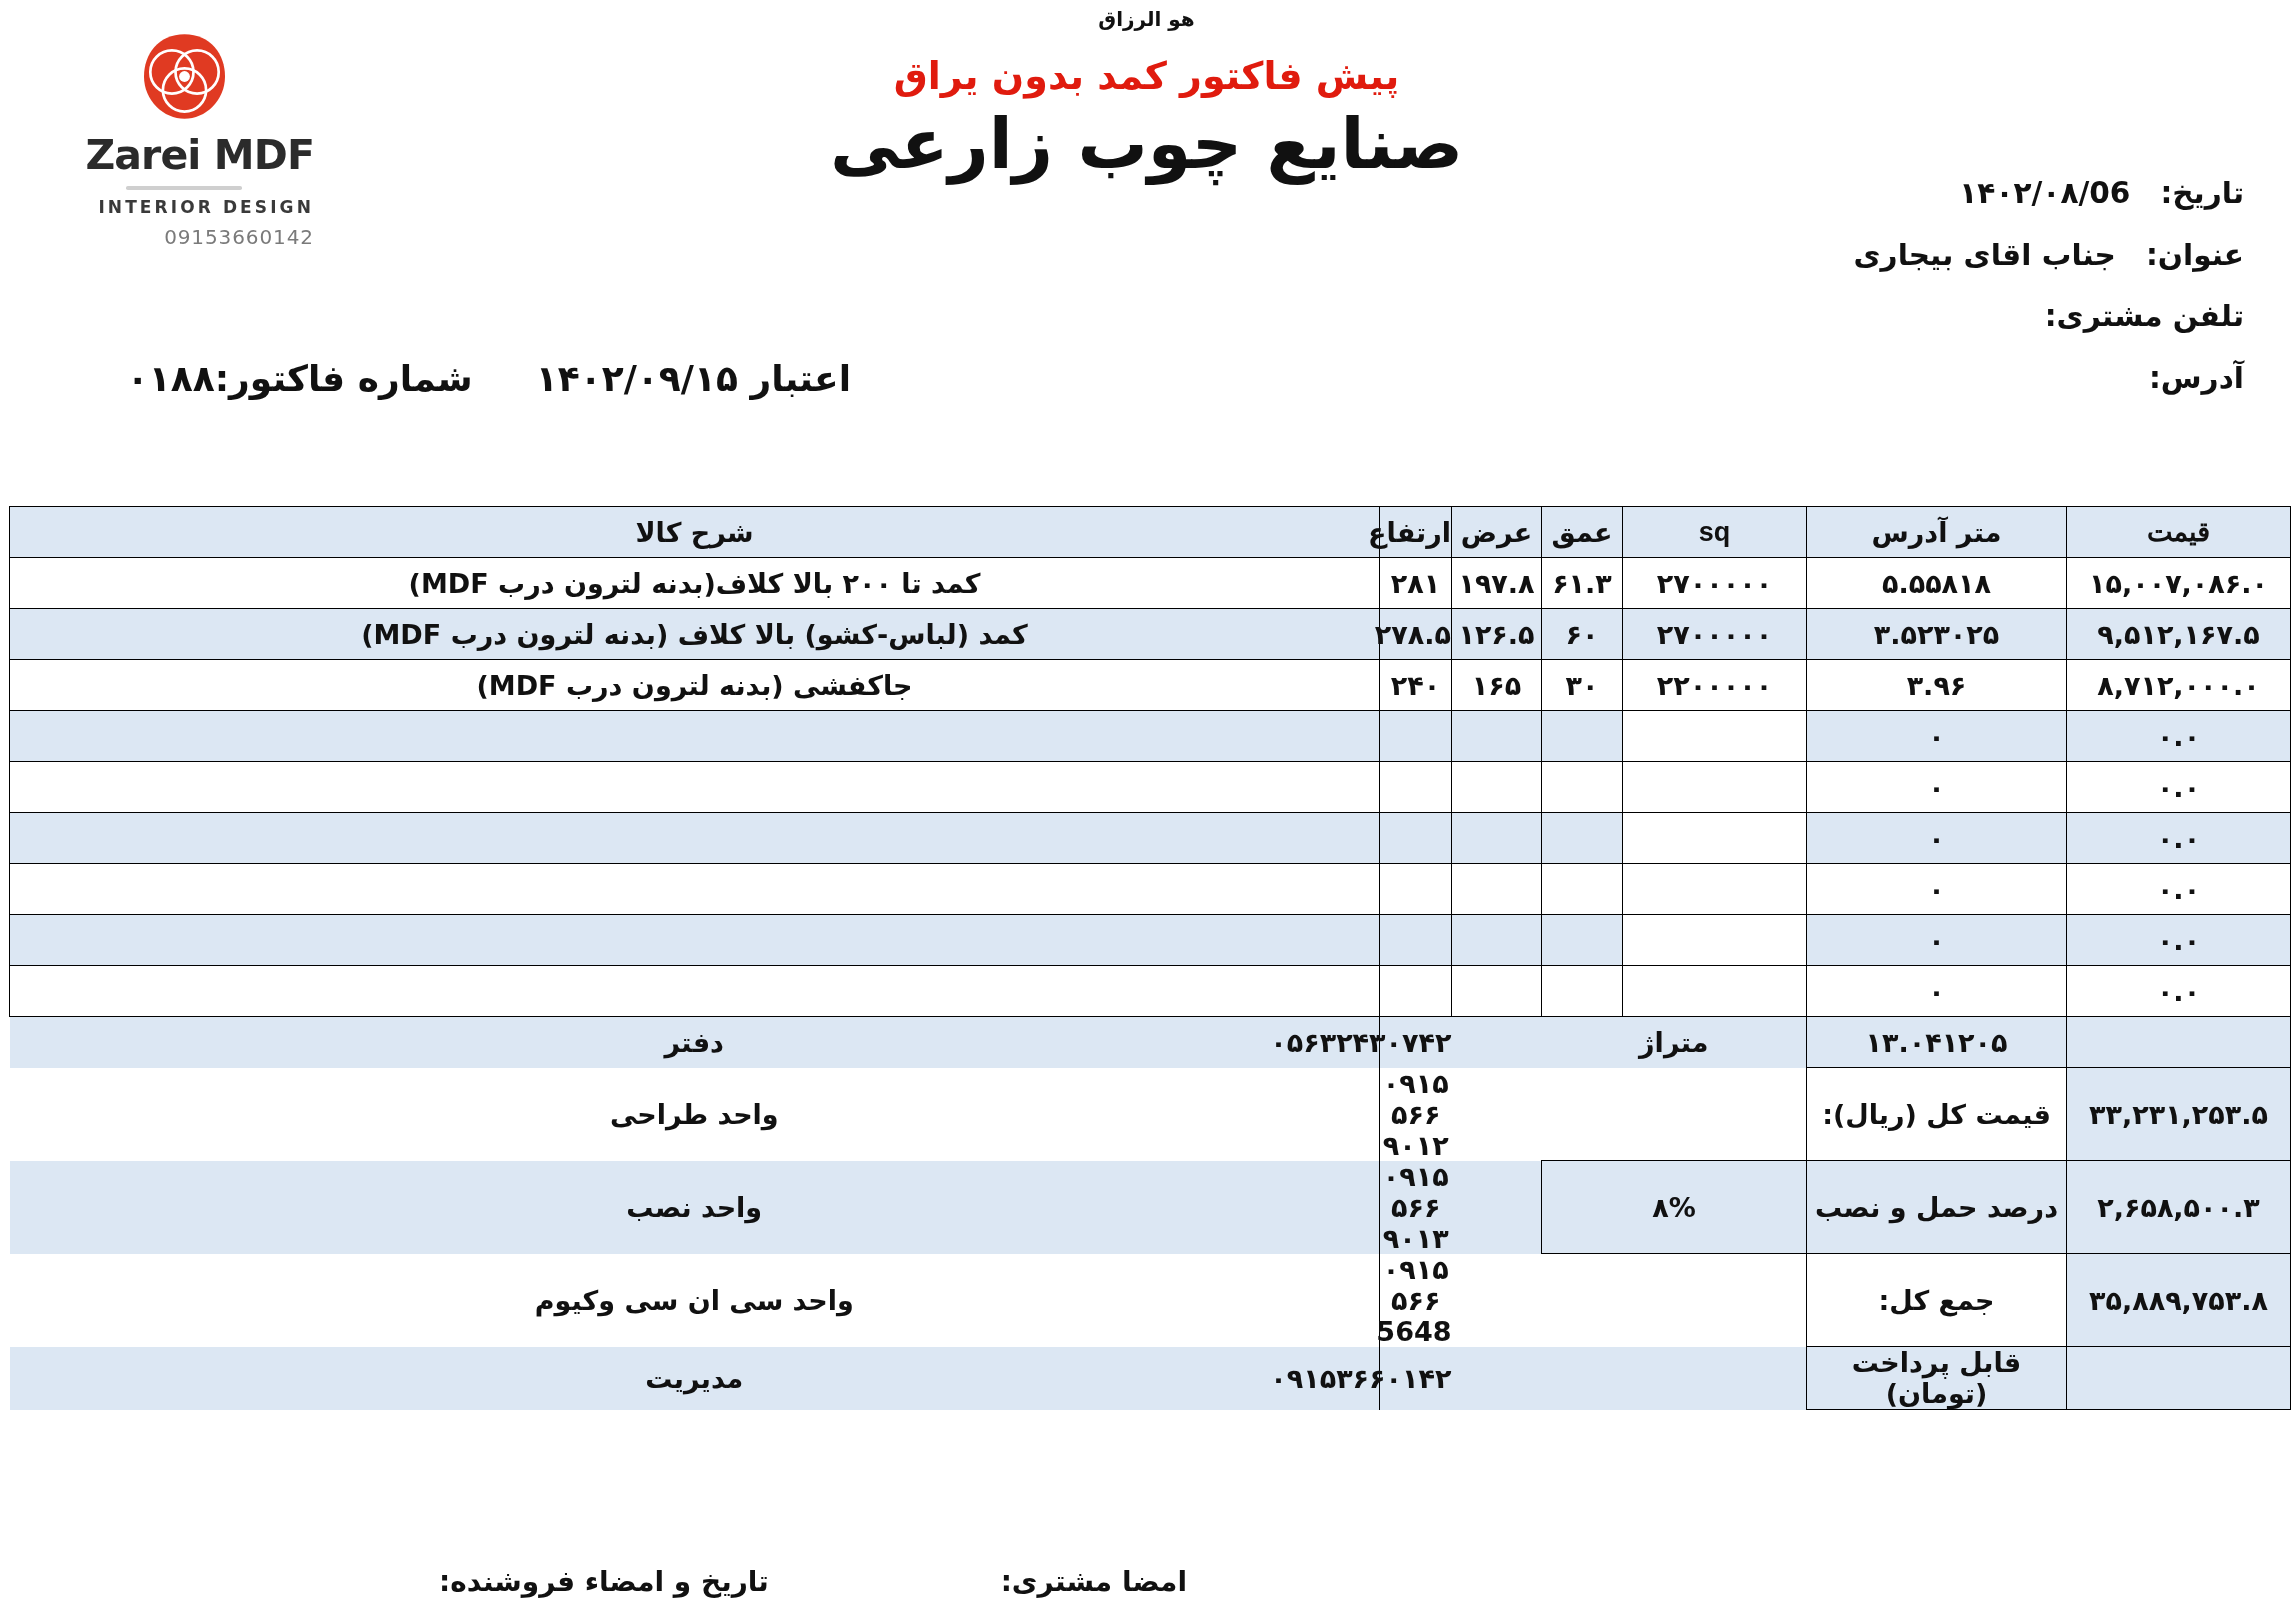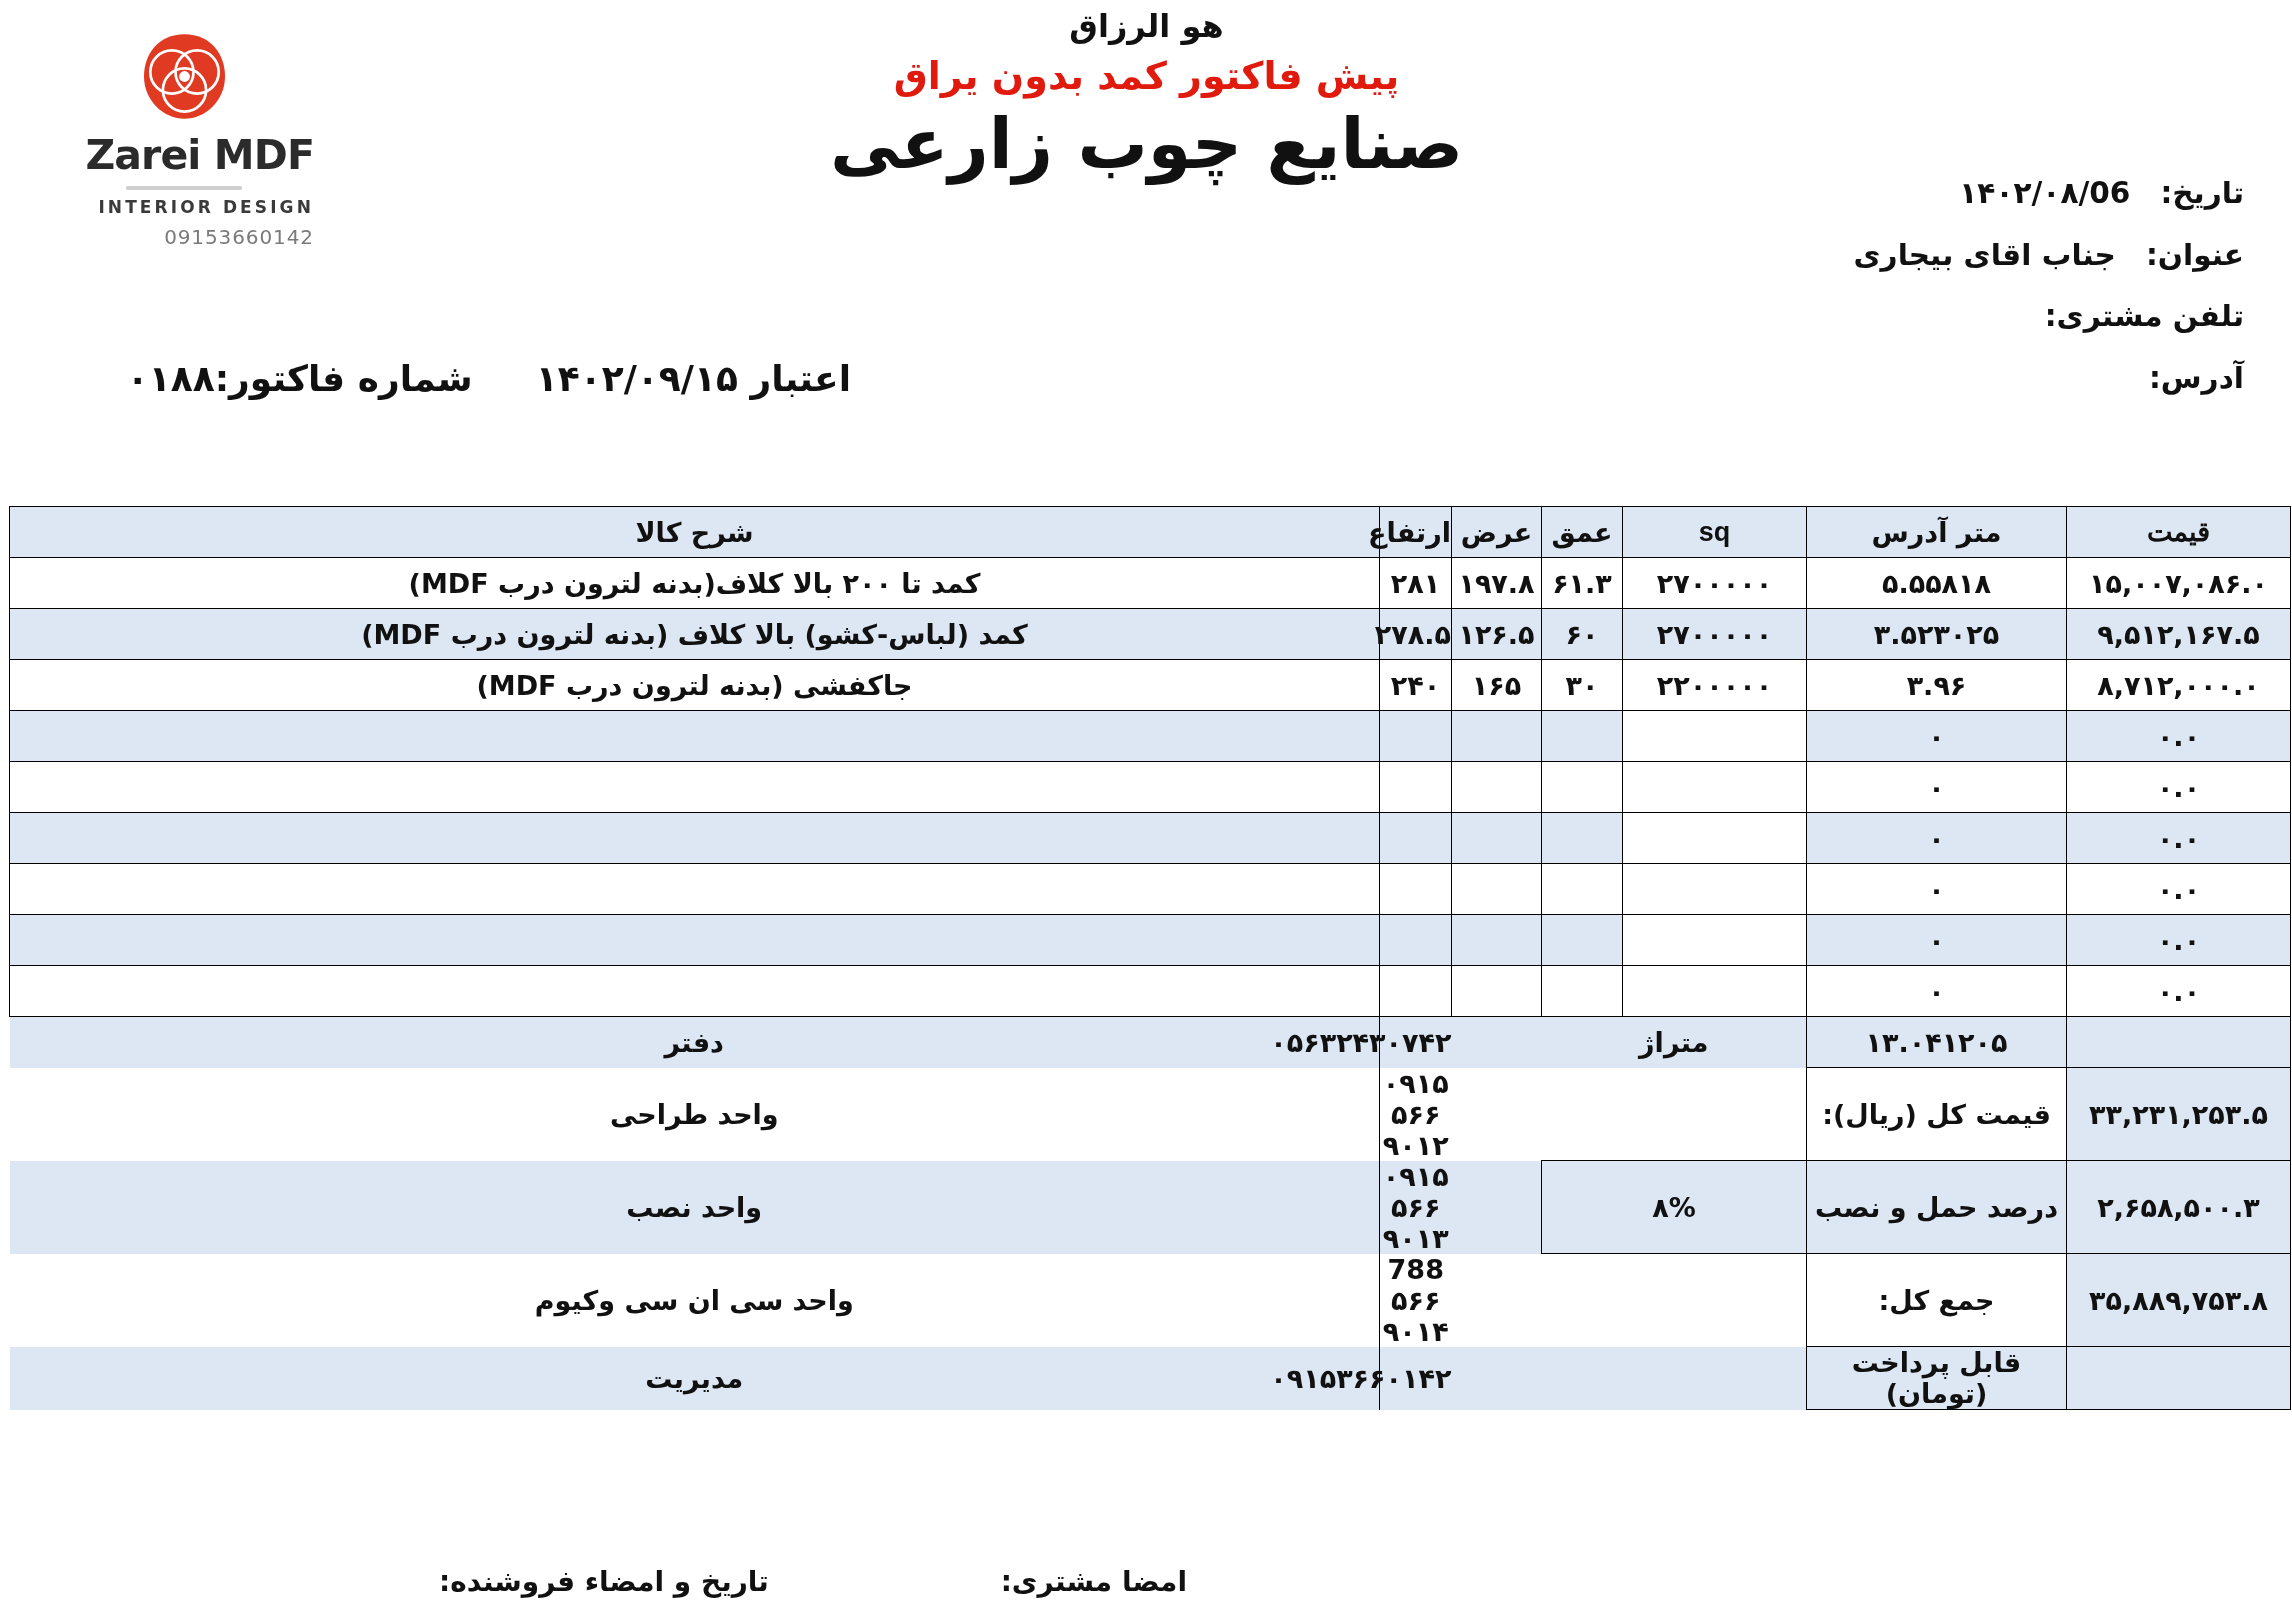--- a/index.html
+++ b/index.html
@@ -13,21 +13,21 @@
   .page{position:relative;width:2293px;height:1621px;}
 
   
   .logo-box{position:absolute;left:54px;top:27px;width:260px;height:224px;text-align:right;}
   .logo-mark{width:99px;height:99px;margin:0 auto 5.4px;position:relative;}
   .logo-brand{font-family:"DejaVu Sans","Liberation Sans",sans-serif;font-size:41px;font-weight:bold;color:#2b2b2b;letter-spacing:-0.9px;direction:ltr;}
   .logo-rule{width:116px;height:4.5px;background:#cfcfcf;margin:6.3px auto 7.2px;border-radius:1.8px;}
   .logo-sub{font-size:17px;letter-spacing:3.1px;color:#3a3a3a;direction:ltr;font-weight:600;}
   .logo-phone{font-size:20px;letter-spacing:0.9px;color:#7a7a7a;margin-top:8px;direction:ltr;}
 
-  .bismillah{position:absolute;left:0;right:0;top:7.2px;text-align:center;font-size:32px;font-weight:bold;color:#111;}
+  .bismillah{position:absolute;left:0;right:0;top:7.2px;text-align:center;font-size:20px;font-weight:bold;color:#111;}
   .doc-subtitle{position:absolute;left:0;right:0;top:54px;text-align:center;font-size:38px;font-weight:bold;color:#e01b0e;}
   .doc-title{position:absolute;left:0;right:0;top:103px;text-align:center;font-size:70px;font-weight:bold;color:#111;letter-spacing:-0.9px;}
 
   .meta{position:absolute;right:49px;top:179px;text-align:right;font-size:29.6px;font-weight:bold;color:#111;line-height:1.0;}
   .meta-row{margin-bottom:32px;white-space:nowrap;}
   .meta-val{margin-right:19.7px;font-weight:bold;}
 
   .credit-line{position:absolute;right:1442px;top:358px;font-size:36px;font-weight:bold;color:#111;white-space:nowrap;}
   .credit-line .gap{display:inline-block;width:38px;}
 
@@ -250,21 +250,21 @@
         <td class="cell-blue nb-left nb-right nb-top nb-bottom"></td>
         <td class="cell-blue nb-left nb-right nb-top nb-bottom contact-num">۰۹۱۵ ۵۶۶ ۹۰۱۳</td>
         <td class="cell-blue nb-left nb-top nb-bottom contact-label">واحد نصب</td>
       </tr>
 
       <tr>
         <td class="thick-r thick-b cell-blue big-sum">۳۵,۸۸۹,۷۵۳.۸</td>
         <td class="thick-r thick-l thick-b cell-white tot-red">جمع کل:</td>
         <td class="cell-white nb-left nb-right nb-top nb-bottom" colspan="2"></td>
         <td class="cell-white nb-left nb-right nb-top nb-bottom"></td>
-        <td class="cell-white nb-left nb-right nb-top nb-bottom contact-num">788 ۵۶۶ ۹۰۱۴</td>
+        <td class="cell-white nb-left nb-right nb-top nb-bottom contact-num">۰۹۱۵ ۵۶۶ 5648</td>
         <td class="cell-white nb-left nb-top nb-bottom contact-label">واحد سی ان سی وکیوم</td>
       </tr>
 
       <tr>
         <td class="thick-r thick-b cell-blue"></td>
         <td class="thick-r thick-l thick-b cell-blue">قابل پرداخت (تومان)</td>
         <td class="cell-blue nb-left nb-right nb-top nb-bottom" colspan="2"></td>
         <td class="cell-blue nb-left nb-right nb-top nb-bottom"></td>
         <td class="cell-blue nb-left nb-right nb-top nb-bottom contact-num">۰۹۱۵۳۶۶۰۱۴۲</td>
         <td class="cell-blue nb-left nb-top nb-bottom contact-label">مدیریت</td>

